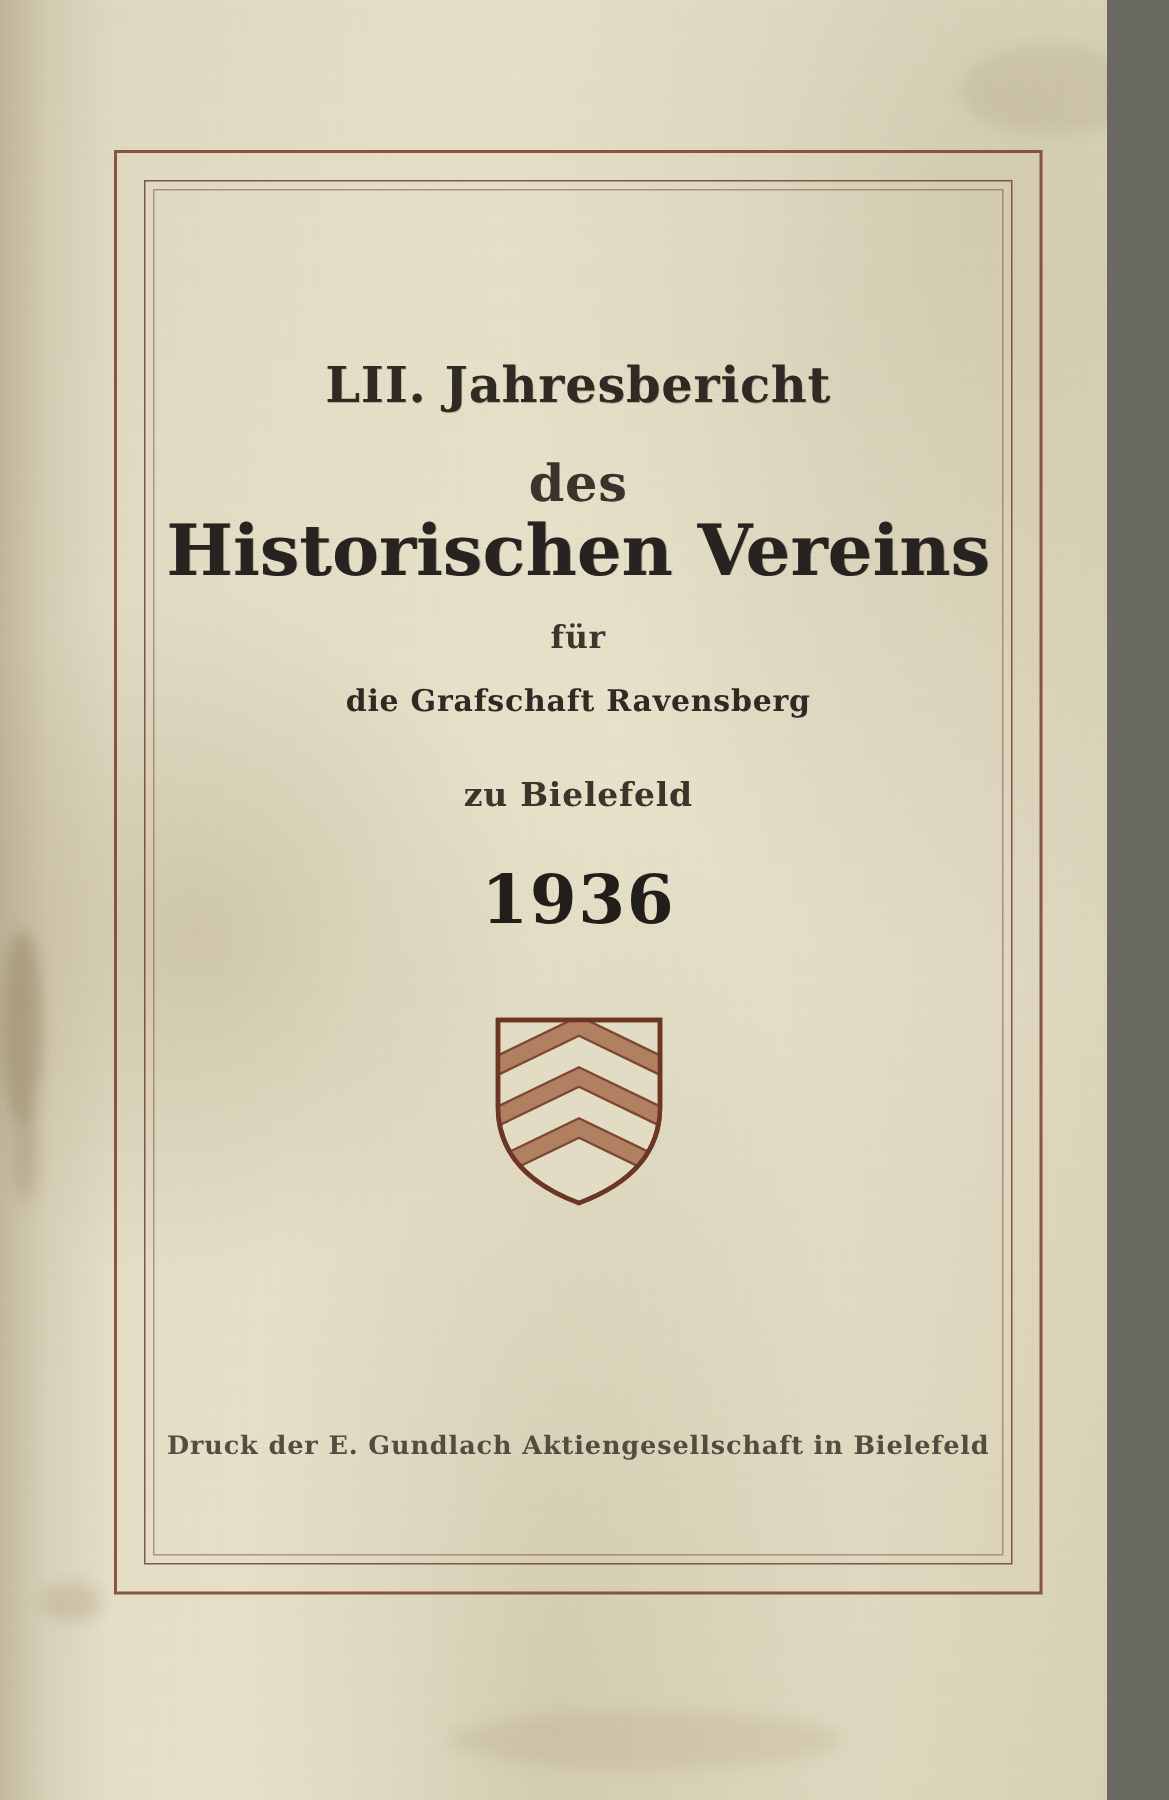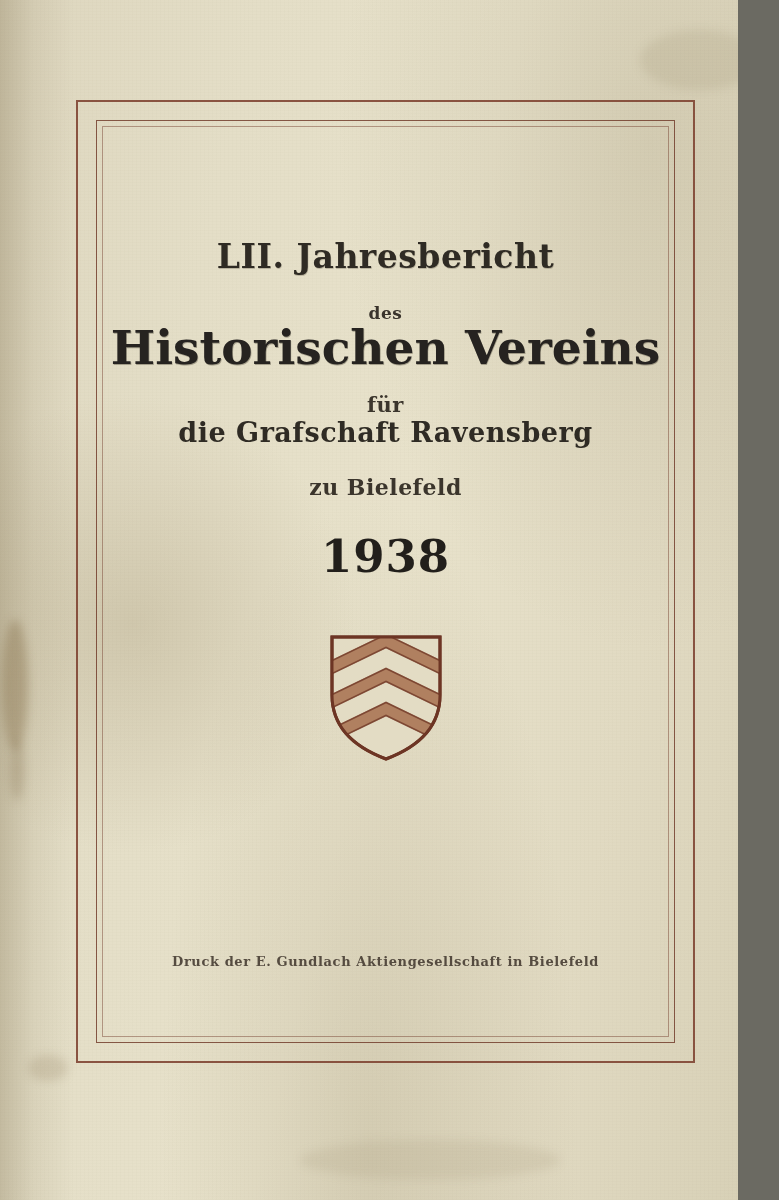--- a/index.html
+++ b/index.html
@@ -94,41 +94,42 @@
 
   .line-report {
     margin-top: 106px;
     font-size: 33px;
     line-height: 1;
     color: #2f2b24;
     text-shadow: 0.5px 0.5px 0 rgba(60,50,35,0.25);
   }
   .line-des {
     margin-top: 30px;
-    font-size: 17px;
+    font-size: 34px;
     color: #3a342c;
   }
   .line-main {
     font-size: 47px;
     line-height: 1.05;
     letter-spacing: 0px;
     color: #262320;
     text-shadow: 0.6px 0.6px 0 rgba(50,42,30,0.35);
   }
   .line-fuer {
     margin-top: 20px;
     font-size: 21px;
     color: #3c362d;
   }
   .line-county {
-    font-size: 27px;
+    margin-top: 18px;
+    font-size: 20px;
     color: #2f2b24;
   }
   .line-city {
-    margin-top: 26px;
+    margin-top: 38px;
     font-size: 22px;
     color: #3b352c;
   }
   .line-year {
     margin-top: 30px;
     font-size: 45px;
     font-weight: 700;
     color: #221f1b;
     letter-spacing: 1px;
   }
@@ -137,21 +138,21 @@
     margin-top: 50px;
     width: 120px;
     height: 130px;
   }
   .crest-wrap svg { display: block; width: 100%; height: 100%; }
 
   .imprint {
     position: absolute;
     left: 0; right: 0;
     top: 820px;
-    font-size: 13px;
+    font-size: 17px;
     letter-spacing: 0.6px;
     color: #4a4036;
     opacity: .92;
   }
 </style>
 </head>
 <body>
 
 <div class="page">
 
@@ -173,21 +174,21 @@
     <div class="fraktur line-des">des</div>
 
     <div class="fraktur line-main">Historischen Vereins</div>
 
     <div class="fraktur line-fuer">für</div>
 
     <div class="fraktur line-county">die Grafschaft Ravensberg</div>
 
     <div class="fraktur line-city">zu Bielefeld</div>
 
-    <div class="fraktur line-year">1938</div>
+    <div class="fraktur line-year">1936</div>
 
     <div class="crest-wrap">
       <svg viewBox="0 0 120 130" xmlns="http://www.w3.org/2000/svg">
         <defs>
           <clipPath id="shieldClip">
             <path d="M6,4 H114 V62 C114,94 92,114 60,126 C28,114 6,94 6,62 Z"></path>
           </clipPath>
         </defs>
         <path d="M6,4 H114 V62 C114,94 92,114 60,126 C28,114 6,94 6,62 Z" fill="#e3dcc4" stroke="#6d3524" stroke-width="3"></path>
         <g clip-path="url(#shieldClip)" fill="none" stroke="#b08060" stroke-width="13" stroke-linecap="butt">

